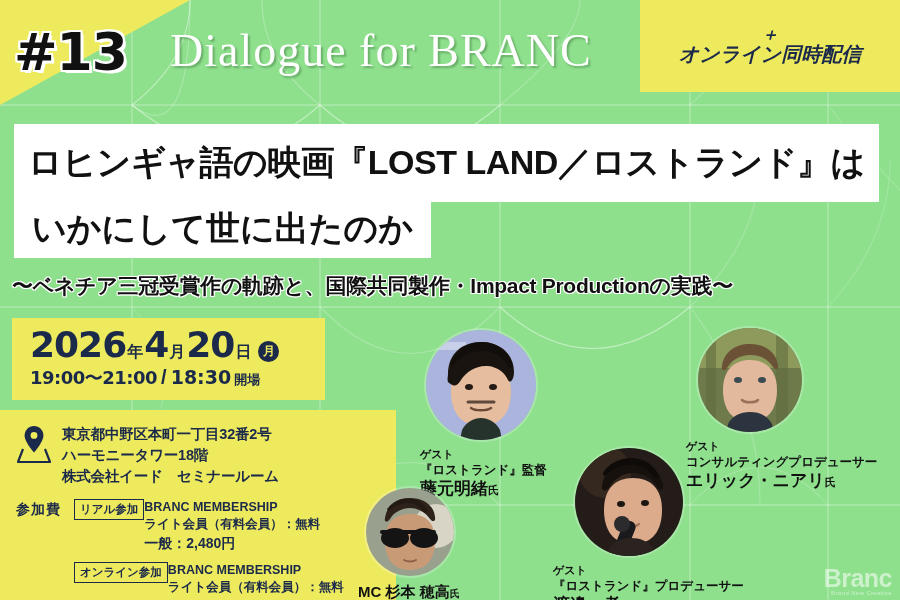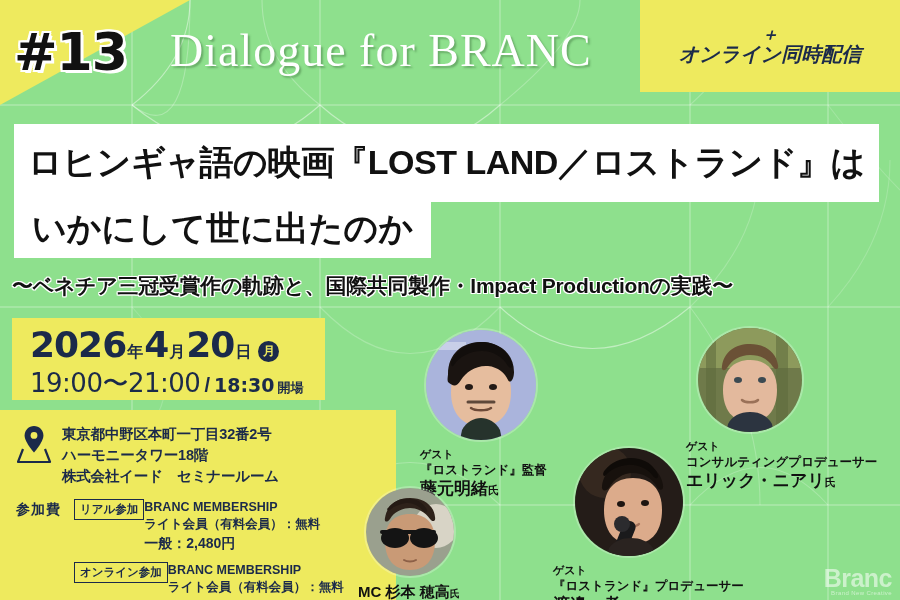--- a/index.html
+++ b/index.html
@@ -70,21 +70,21 @@
   #date-line { display:flex; align-items:baseline; }
   .d-num { font-size:36px; font-weight:bold; letter-spacing:-1px; font-family:"DejaVu Sans",sans-serif; }
   .d-unit { font-size:16px; font-weight:bold; margin:0 1px; }
   #weekday-chip {
     display:inline-flex; align-items:center; justify-content:center;
     width:21px; height:21px; border-radius:50%;
     background:#1b2a4a; color:#eeea5e; font-size:12px; font-weight:bold;
     margin-left:6px; transform:translateY(-2px);
   }
   #time-line { display:flex; align-items:baseline; margin-top:1px; }
-  .t-main { font-size:26px; font-weight:normal; letter-spacing:-0.5px; font-family:"DejaVu Sans",sans-serif; }
+  .t-main { font-size:18px; font-weight:bold; letter-spacing:-0.5px; font-family:"DejaVu Sans",sans-serif; }
   .t-sep  { font-size:20px; font-weight:bold; margin:0 4px; }
   .t-open { font-size:19px; font-weight:bold; font-family:"DejaVu Sans",sans-serif; }
   .t-small{ font-size:13px; font-weight:bold; margin-left:3px; }
 
   
   #info-panel {
     position:absolute; left:0; top:410px; width:396px; height:190px;
     background:#eeea5e; color:#1b2a4a; z-index:5; padding:14px 10px 0 16px;
   }
   #venue-row { display:flex; align-items:flex-start; gap:10px; }

